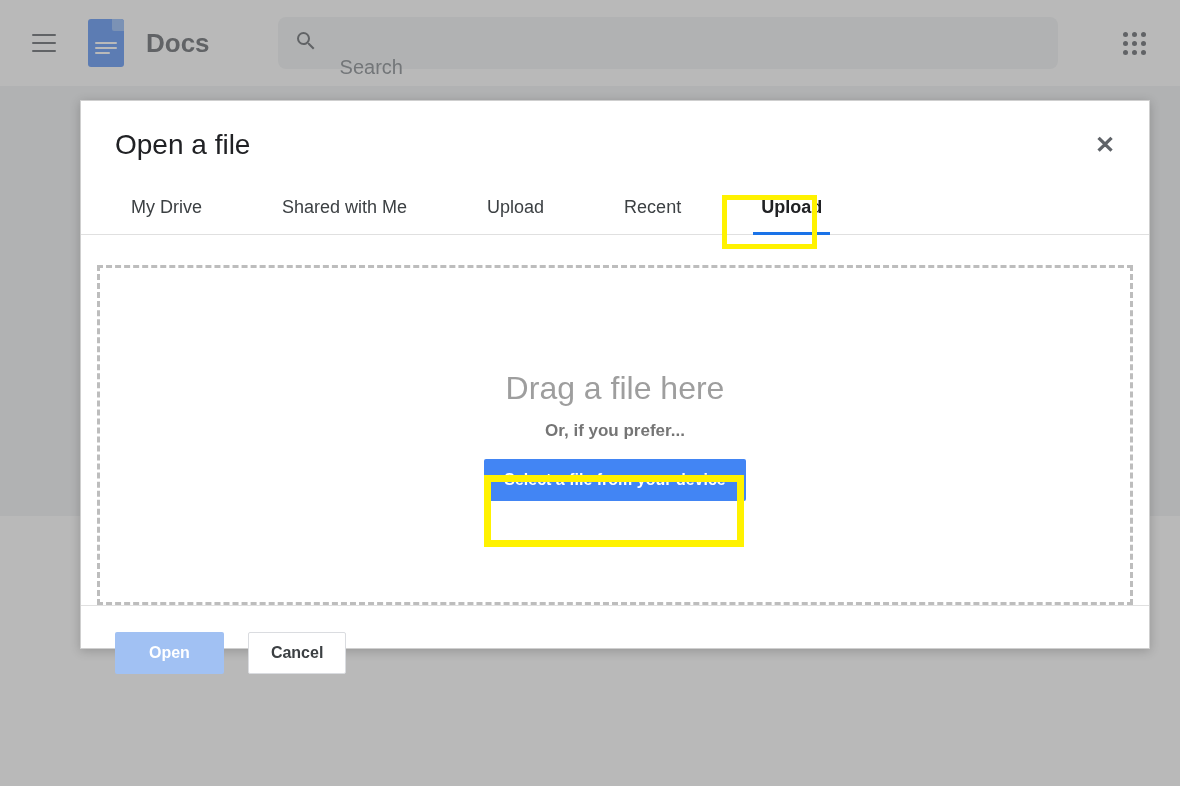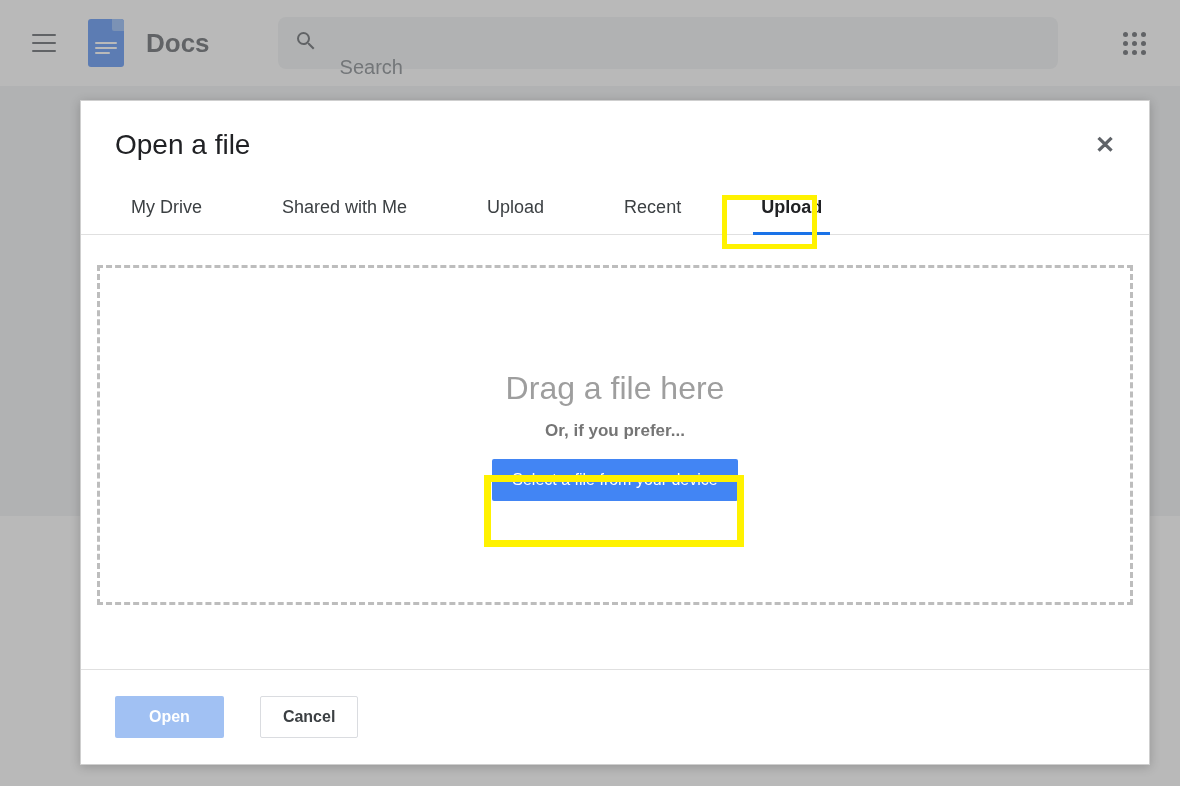--- a/index.html
+++ b/index.html
@@ -152,21 +152,21 @@
       inset: 0;
       background: rgba(100, 100, 100, 0.45);
     }
 
     
     .dialog {
       position: absolute;
       top: 100px;
       left: 80px;
       right: 30px;
-      height: 665px;
+      height: 549px;
       background: #fff;
       border: 1px solid #cfcfcf;
       box-shadow: 0 2px 10px rgba(0,0,0,0.2);
       display: flex;
       flex-direction: column;
     }
 
     .dialog-header {
       padding: 28px 34px 24px;
       display: flex;
@@ -265,31 +265,31 @@
       color: #757575;
       font-weight: 700;
     }
 
     .select-file-button {
       background: #4285f4;
       color: #fff;
       border: none;
       padding: 12px 20px;
       font-size: 16px;
-      font-weight: 400;
+      font-weight: 700;
       border-radius: 2px;
       cursor: pointer;
       margin-top: 4px;
     }
 
     .dialog-footer {
       border-top: 1px solid #e0e0e0;
       padding: 26px 34px;
       display: flex;
-      gap: 36px;
+      gap: 24px;
     }
 
     .open-button {
       background: #a1c1f3;
       color: #fff;
       border: none;
       padding: 11px 34px;
       font-size: 16px;
       font-weight: 700;
       border-radius: 2px;

